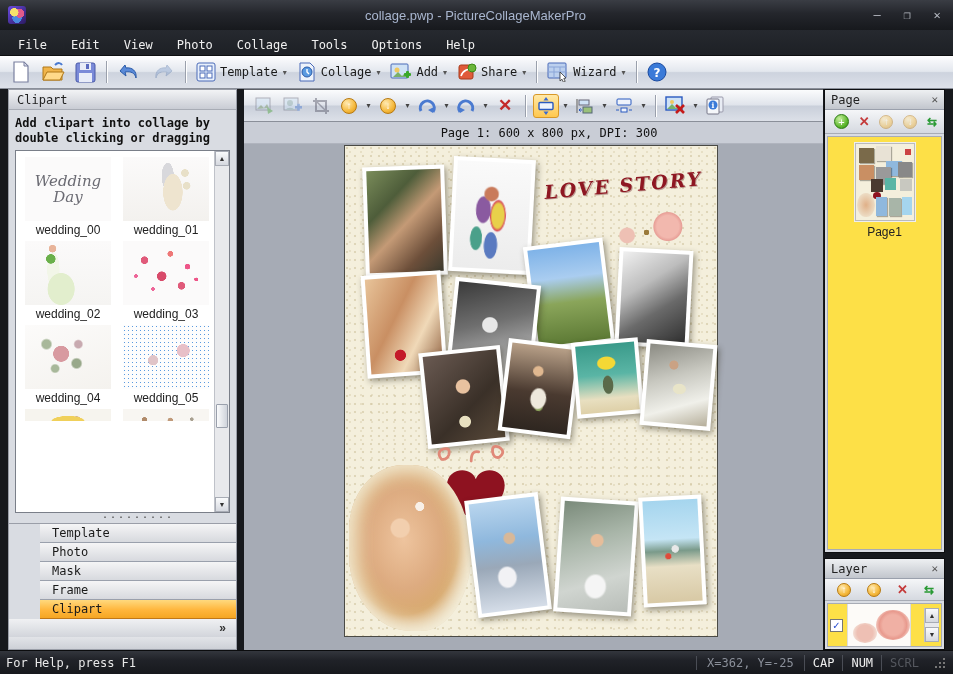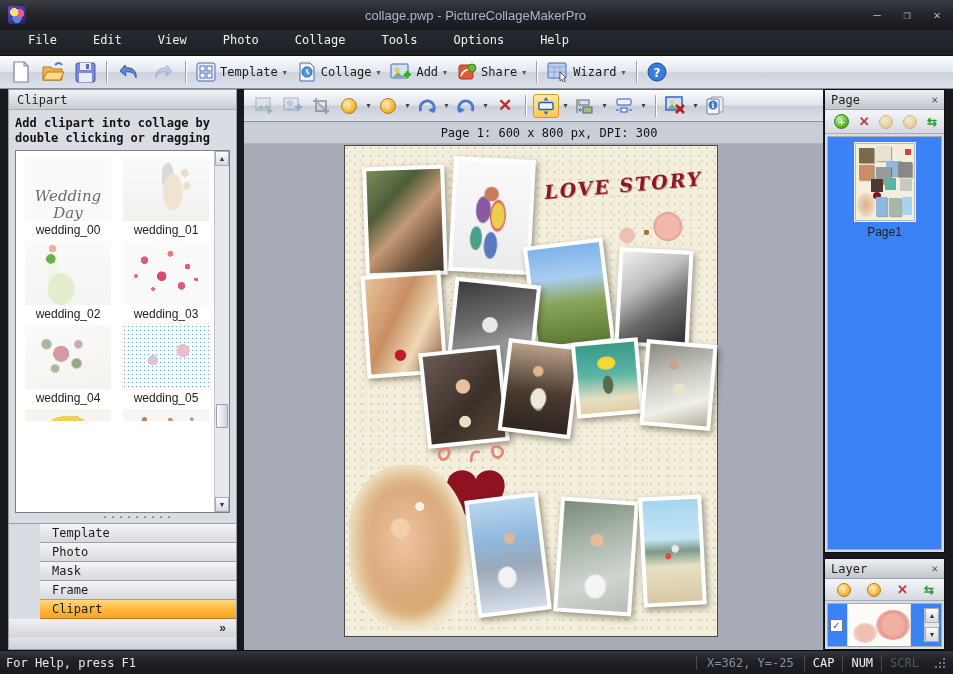--- a/index.html
+++ b/index.html
@@ -8,21 +8,21 @@
   .mono { font-family:"DejaVu Sans Mono", monospace;padding-left:31px; }
 
   
   .titlebar { height:30px; background:linear-gradient(180deg,#3a3d44 0%,#24262c 45%,#17191d 100%); display:flex; align-items:center; padding:0 8px; position:relative; }
   .app-icon { width:18px; height:18px; border-radius:3px; background:radial-gradient(circle at 35% 35%, #f5e26a 0 25%, transparent 26%),radial-gradient(circle at 65% 40%, #e05a8a 0 28%, transparent 29%),radial-gradient(circle at 50% 68%, #4a8ae0 0 30%, transparent 31%),linear-gradient(135deg,#6a4ae0,#2a1a60); }
   .title-text { position:absolute; left:0; right:2px; text-align:center; font-size:13px; color:#a9b6cf; }
   .win-btns { margin-left:auto; display:flex; gap:14px; z-index:2; }
   .win-btn { color:#b8bcc4; font-size:12px; line-height:12px; width:16px; text-align:center; cursor:default; font-family:"DejaVu Sans Mono",monospace; }
 
   
-  .menubar { height:26px; background:linear-gradient(180deg,#26292f,#1d2025); display:flex; align-items:flex-start; padding-left:18px; gap:16px; border-bottom:1px solid #0d0e10; }
+  .menubar { height:26px; background:linear-gradient(180deg,#26292f,#1d2025); display:flex; align-items:flex-end; padding-left:8px; gap:4px; border-bottom:1px solid #0d0e10; }
   .menu-item { color:#f0f0f0; font-size:12px; padding:3px 10px; }
 
   
   .toolbar { height:33px; background:linear-gradient(180deg,#fdfdfe 0%,#e3e7ee 48%,#cdd3de 52%,#dde1e9 100%); display:flex; align-items:center; padding:0 6px; border-bottom:1px solid #8a8f99; }
   .tb-btn { display:flex; align-items:center; gap:4px; padding:2px 5px; border-radius:3px; font-size:12px; color:#1a1a1a; }
   .tb-sep { width:1px; height:22px; background:#9aa0ac; margin:0 5px; box-shadow:1px 0 0 #fff; }
   .dd-arrow { font-size:8px; color:#555; margin-left:1px; }
   .dis { opacity:.45; }
   .tb-label { font-family:"DejaVu Sans Mono",monospace; font-size:12px; }
 
@@ -73,21 +73,21 @@
 
   
   .right-col { width:121px; display:flex; flex-direction:column; margin-left:1px; }
   .panel { border:1px solid #0d0e10; background:#d9dce2; display:flex; flex-direction:column; }
   .panel-header { height:20px; background:linear-gradient(180deg,#eef0f2 0%,#c2c6cd 100%); border-bottom:1px solid #9aa0ac; display:flex; align-items:center; padding:0 6px; font-size:12px; color:#222; }
   .panel-close { margin-left:auto; font-size:11px; color:#555; }
   .panel-tools { height:24px; background:linear-gradient(180deg,#f5f6f8,#d5d9e0); border-bottom:1px solid #a8acb5; display:flex; align-items:center; justify-content:space-around; padding:0 4px; }
   .green-plus { width:15px; height:15px; border-radius:50%; background:radial-gradient(circle at 35% 30%,#c8f0a0,#5ab52a 65%,#3a8a15); border:1px solid #2a7a10; color:#fff; font-size:11px; display:flex; align-items:center; justify-content:center; }
   .red-x { color:#c43a3a; font-size:13px; font-weight:bold; }
   .swap { color:#2a9a35; font-size:12px; font-weight:bold; letter-spacing:-2px; }
-  .panel-list { flex:1; background:#3b82f6; margin:2px; border:1px solid #a8acb5; position:relative; overflow:hidden; }
+  .panel-list { flex:1; background:#fde047; margin:2px; border:1px solid #a8acb5; position:relative; overflow:hidden; }
   .page-thumb-wrap { display:flex; flex-direction:column; align-items:center; padding-top:6px; }
   .page-thumb { width:60px; height:78px; border:1px solid #bbb; background:#f4efdc; position:relative; overflow:hidden; box-shadow:0 0 0 1px #eee; }
   .page-thumb-label { font-size:12px; color:#222; margin-top:4px; }
   .mini { position:absolute; }
   .layer-row { display:flex; align-items:center; gap:4px; padding:4px 2px; }
   .checkbox { width:13px; height:13px; background:#fff; border:1px solid #777; display:flex; align-items:center; justify-content:center; font-size:10px; color:#2a4fd0; }
   .layer-thumb { width:64px; height:46px; background:#fdfbf8; border:1px solid #ddd; position:relative; overflow:hidden; }
   .rose { position:absolute; border-radius:50%; }
   .panel-gap { height:5px; background:#17191d; }
 
@@ -242,21 +242,21 @@
 
 <div class="main">
   <div class="left-edge"></div>
 
   <div class="left-panel">
     <div class="lp-header mono">Clipart</div>
     <div class="lp-desc mono">Add clipart into collage by double clicking or dragging</div>
     <div class="clip-list">
       <div class="clip-grid">
         <div class="clip-cell">
-          <div class="clip-thumb" style="display:flex;align-items:flex-end;justify-content:center;">
+          <div class="clip-thumb" style="display:flex;align-items:center;justify-content:center;">
             <span style="font-family:'DejaVu Serif',serif;font-style:italic;font-size:15px;color:#6a6a72;text-align:center;line-height:1.1;">Wedding Day</span>
           </div>
           <div class="clip-label">wedding_00</div>
         </div>
         <div class="clip-cell">
           <div class="clip-thumb" style="background:radial-gradient(ellipse 16px 30px at 58% 55%,#eee4cf 0 60%,transparent 62%),radial-gradient(ellipse 10px 22px at 52% 30%,#d8d8dc 0 60%,transparent 62%),radial-gradient(circle 4px at 72% 25%,#e8e0c8 0 90%,transparent),radial-gradient(circle 4px at 74% 45%,#e8e0c8 0 90%,transparent),linear-gradient(180deg,#fbfafa,#f3f1ee);"></div>
           <div class="clip-label">wedding_01</div>
         </div>
         <div class="clip-cell">
           <div class="clip-thumb" style="background:radial-gradient(circle 4px at 32% 12%,#e8b49a 0 90%,transparent),radial-gradient(circle 5px at 30% 28%,#6ab04a 0 90%,transparent),radial-gradient(ellipse 22px 26px at 42% 75%,#e2eecd 0 60%,transparent 63%),radial-gradient(ellipse 10px 28px at 33% 45%,#f2f6e8 0 60%,transparent 63%),linear-gradient(180deg,#fbfafa,#f5f4f2);"></div>

